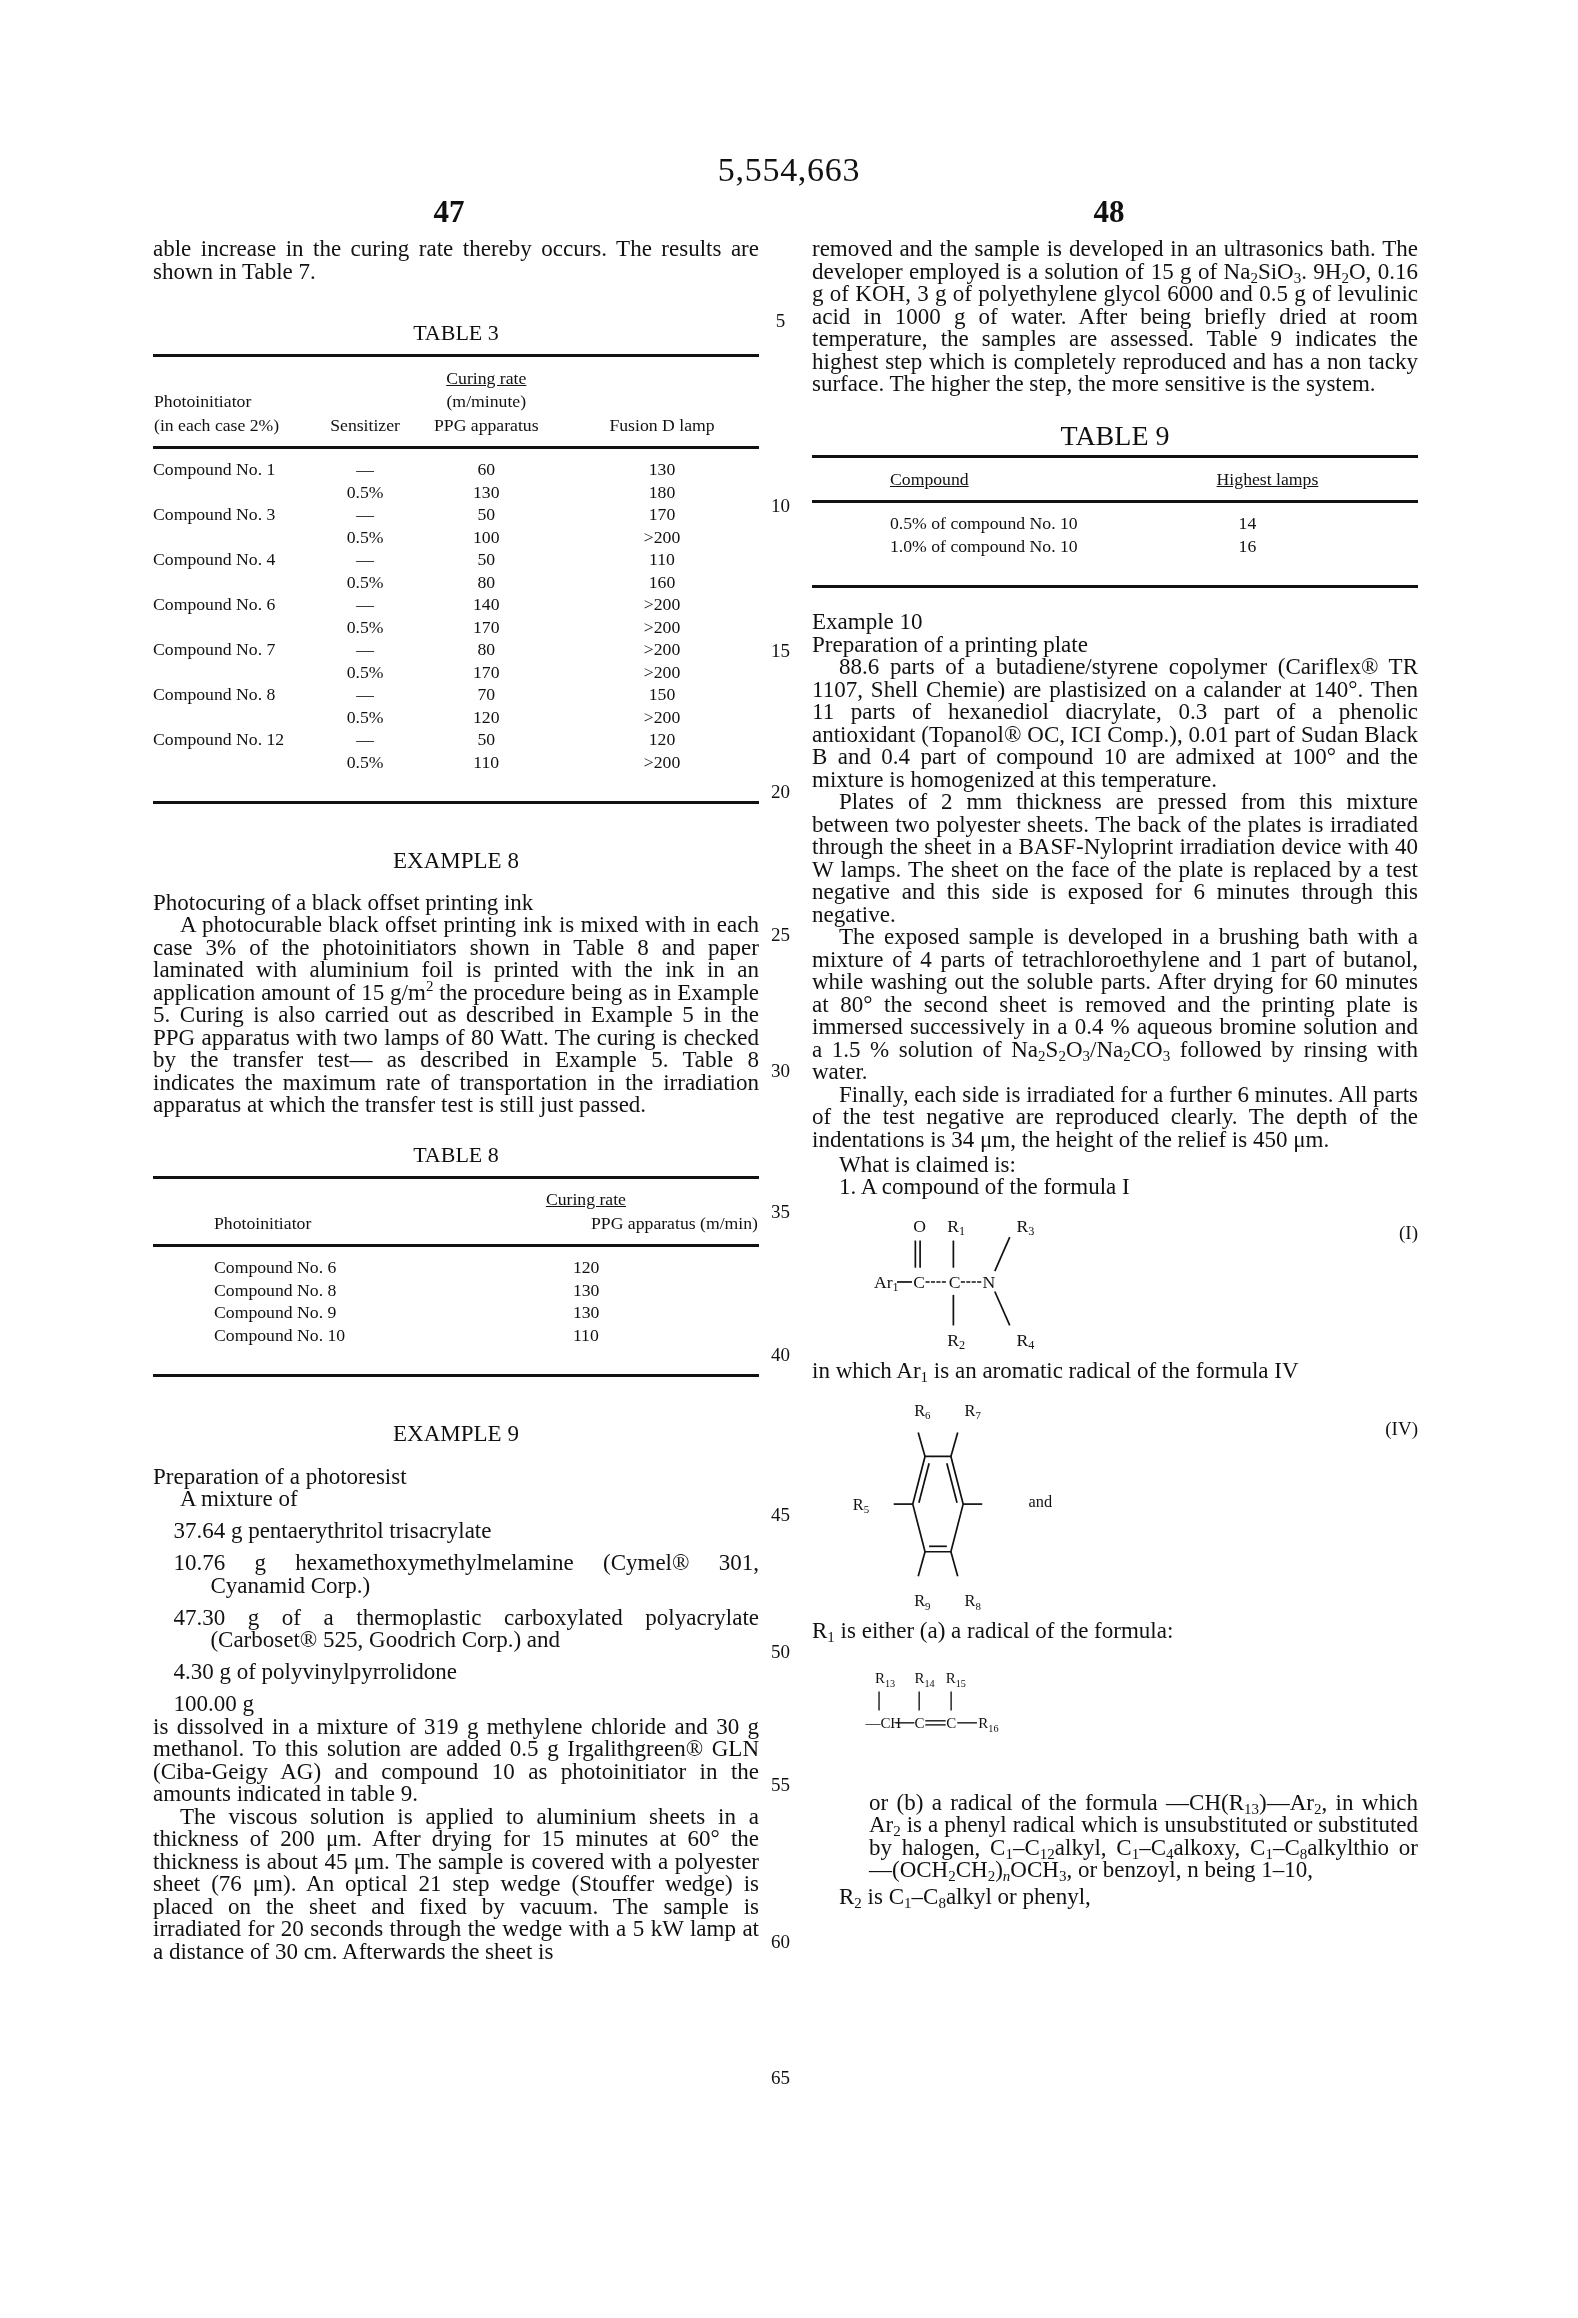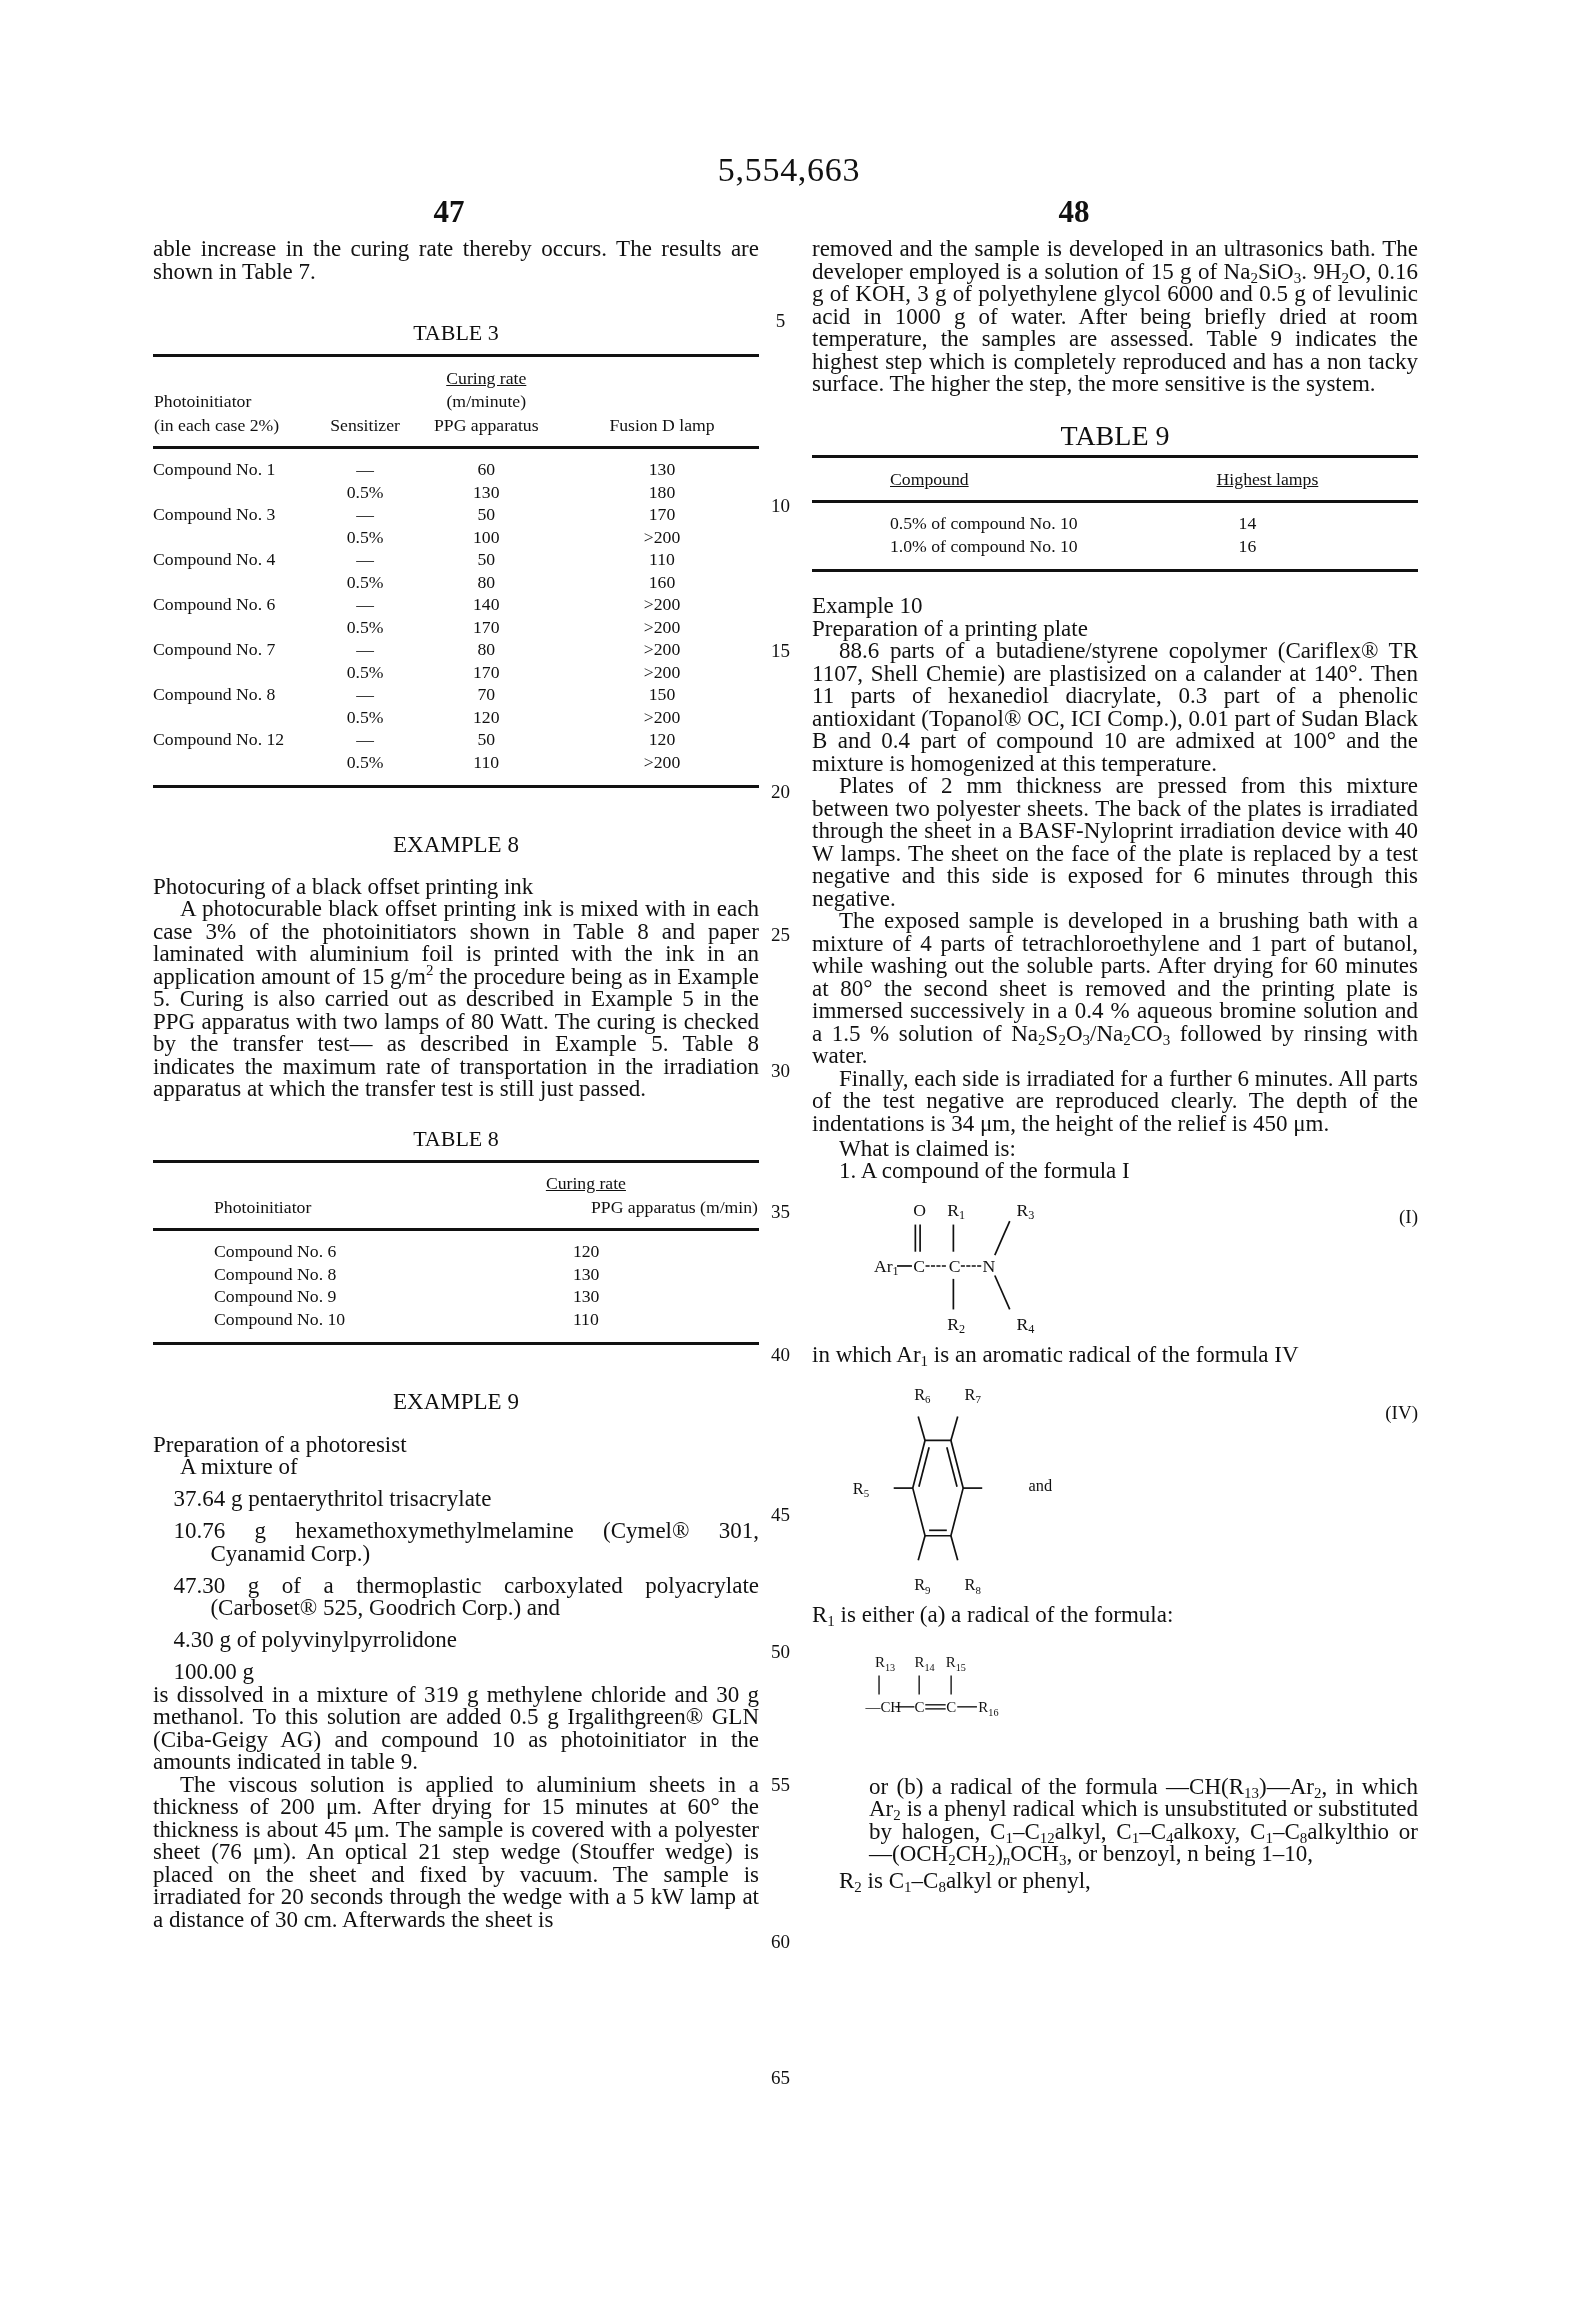--- a/index.html
+++ b/index.html
@@ -4,32 +4,32 @@
 <style>
   html, body { margin: 0; padding: 0; background: #ffffff; }
   body {
     width: 1578px; height: 2319px; position: relative; overflow: hidden;
     font-family: "Liberation Serif", "DejaVu Serif", serif;
     color: #111111;
   }
   .patent-no { position: absolute; top: 151px; left: 0; width: 1578px; text-align: center; font-size: 34px; letter-spacing: 0.7px; }
   .page-num { position: absolute; top: 194px; font-size: 31px; font-weight: bold; text-align: center; width: 136px; }
   .page-num.left { left: 381px; }
-  .page-num.right { left: 1006px; }
+  .page-num.right { left: 1041px; }
   .col { position: absolute; font-size: 23px; line-height: 22.5px; }
   .col.left { left: 153px; width: 606px; top: 238px; }
   .col.right { left: 812px; width: 606px; top: 238px; }
   p { margin: 0; text-align: justify; }
   .indent { text-indent: 27px; }
   .center { text-align: center; }
   .heading { text-align: center; font-size: 23px; }
   table.pt { width: 100%; border-collapse: collapse; font-size: 17.7px; line-height: 22.5px; }
   table.pt thead tr:first-child th { border-top: 3.4px solid #111; text-decoration: underline; }
   table.pt thead tr:last-child th { border-bottom: 3.4px solid #111; padding-bottom: 9.5px; text-align: center; }
-  table.pt tbody tr:last-child td { padding-bottom: 12px; border-bottom: 3.4px solid #111; margin-top: 12px; }
+  table.pt tbody tr:last-child td { padding-bottom: 28px; border-bottom: 3.4px solid #111; margin-top: 12px; }
   table.pt tbody tr:first-child td { padding-top: 9.5px; }
   table.pt th { font-weight: normal; vertical-align: bottom; padding-top: 9.5px; }
   table.pt td { padding: 0; }
   .gutter { position: absolute; left: 767px; width: 27px; text-align: center; font-size: 19px; }
   sub { font-size: 15px; vertical-align: -4.1px; line-height: 0; }
   sup { font-size: 15px; line-height: 0; }
   .list-item { padding-left: 20.4px; margin-top: 9.5px; }
   .list-item .hang { padding-left: 37px; text-indent: -37px; display: block; text-align: justify; }
   .formula { position: relative; }
   .formula svg { display: block; }

